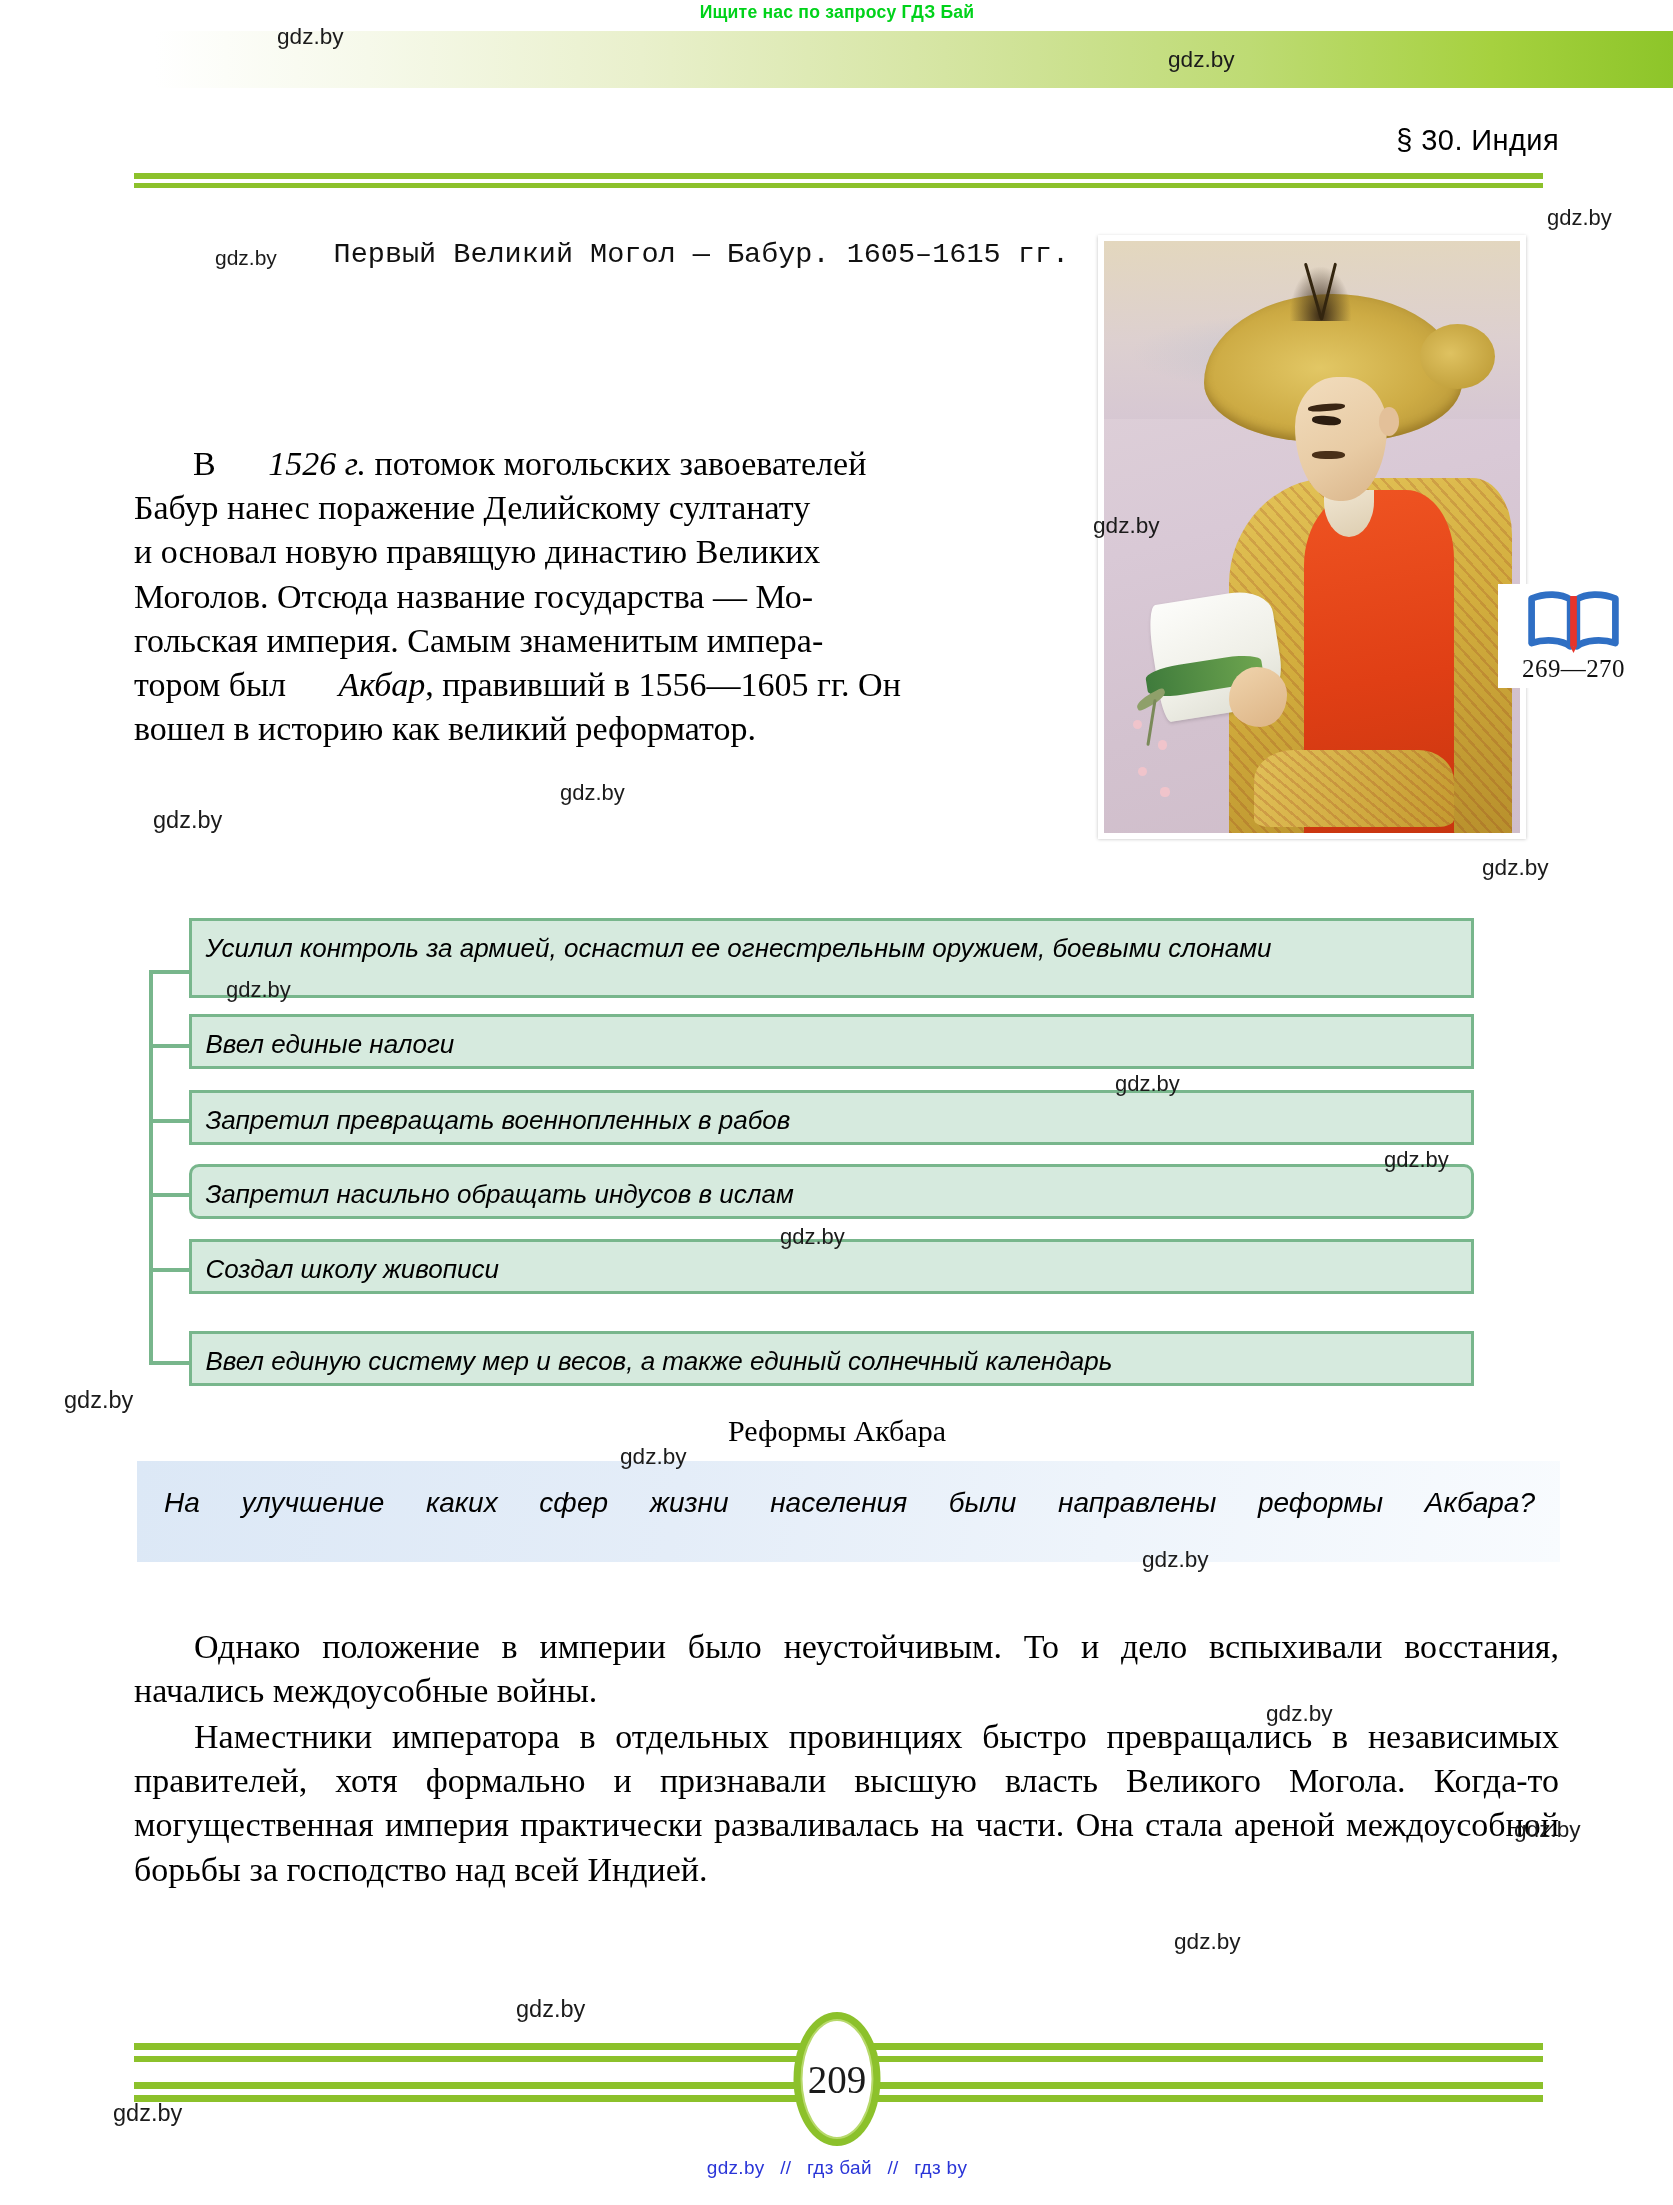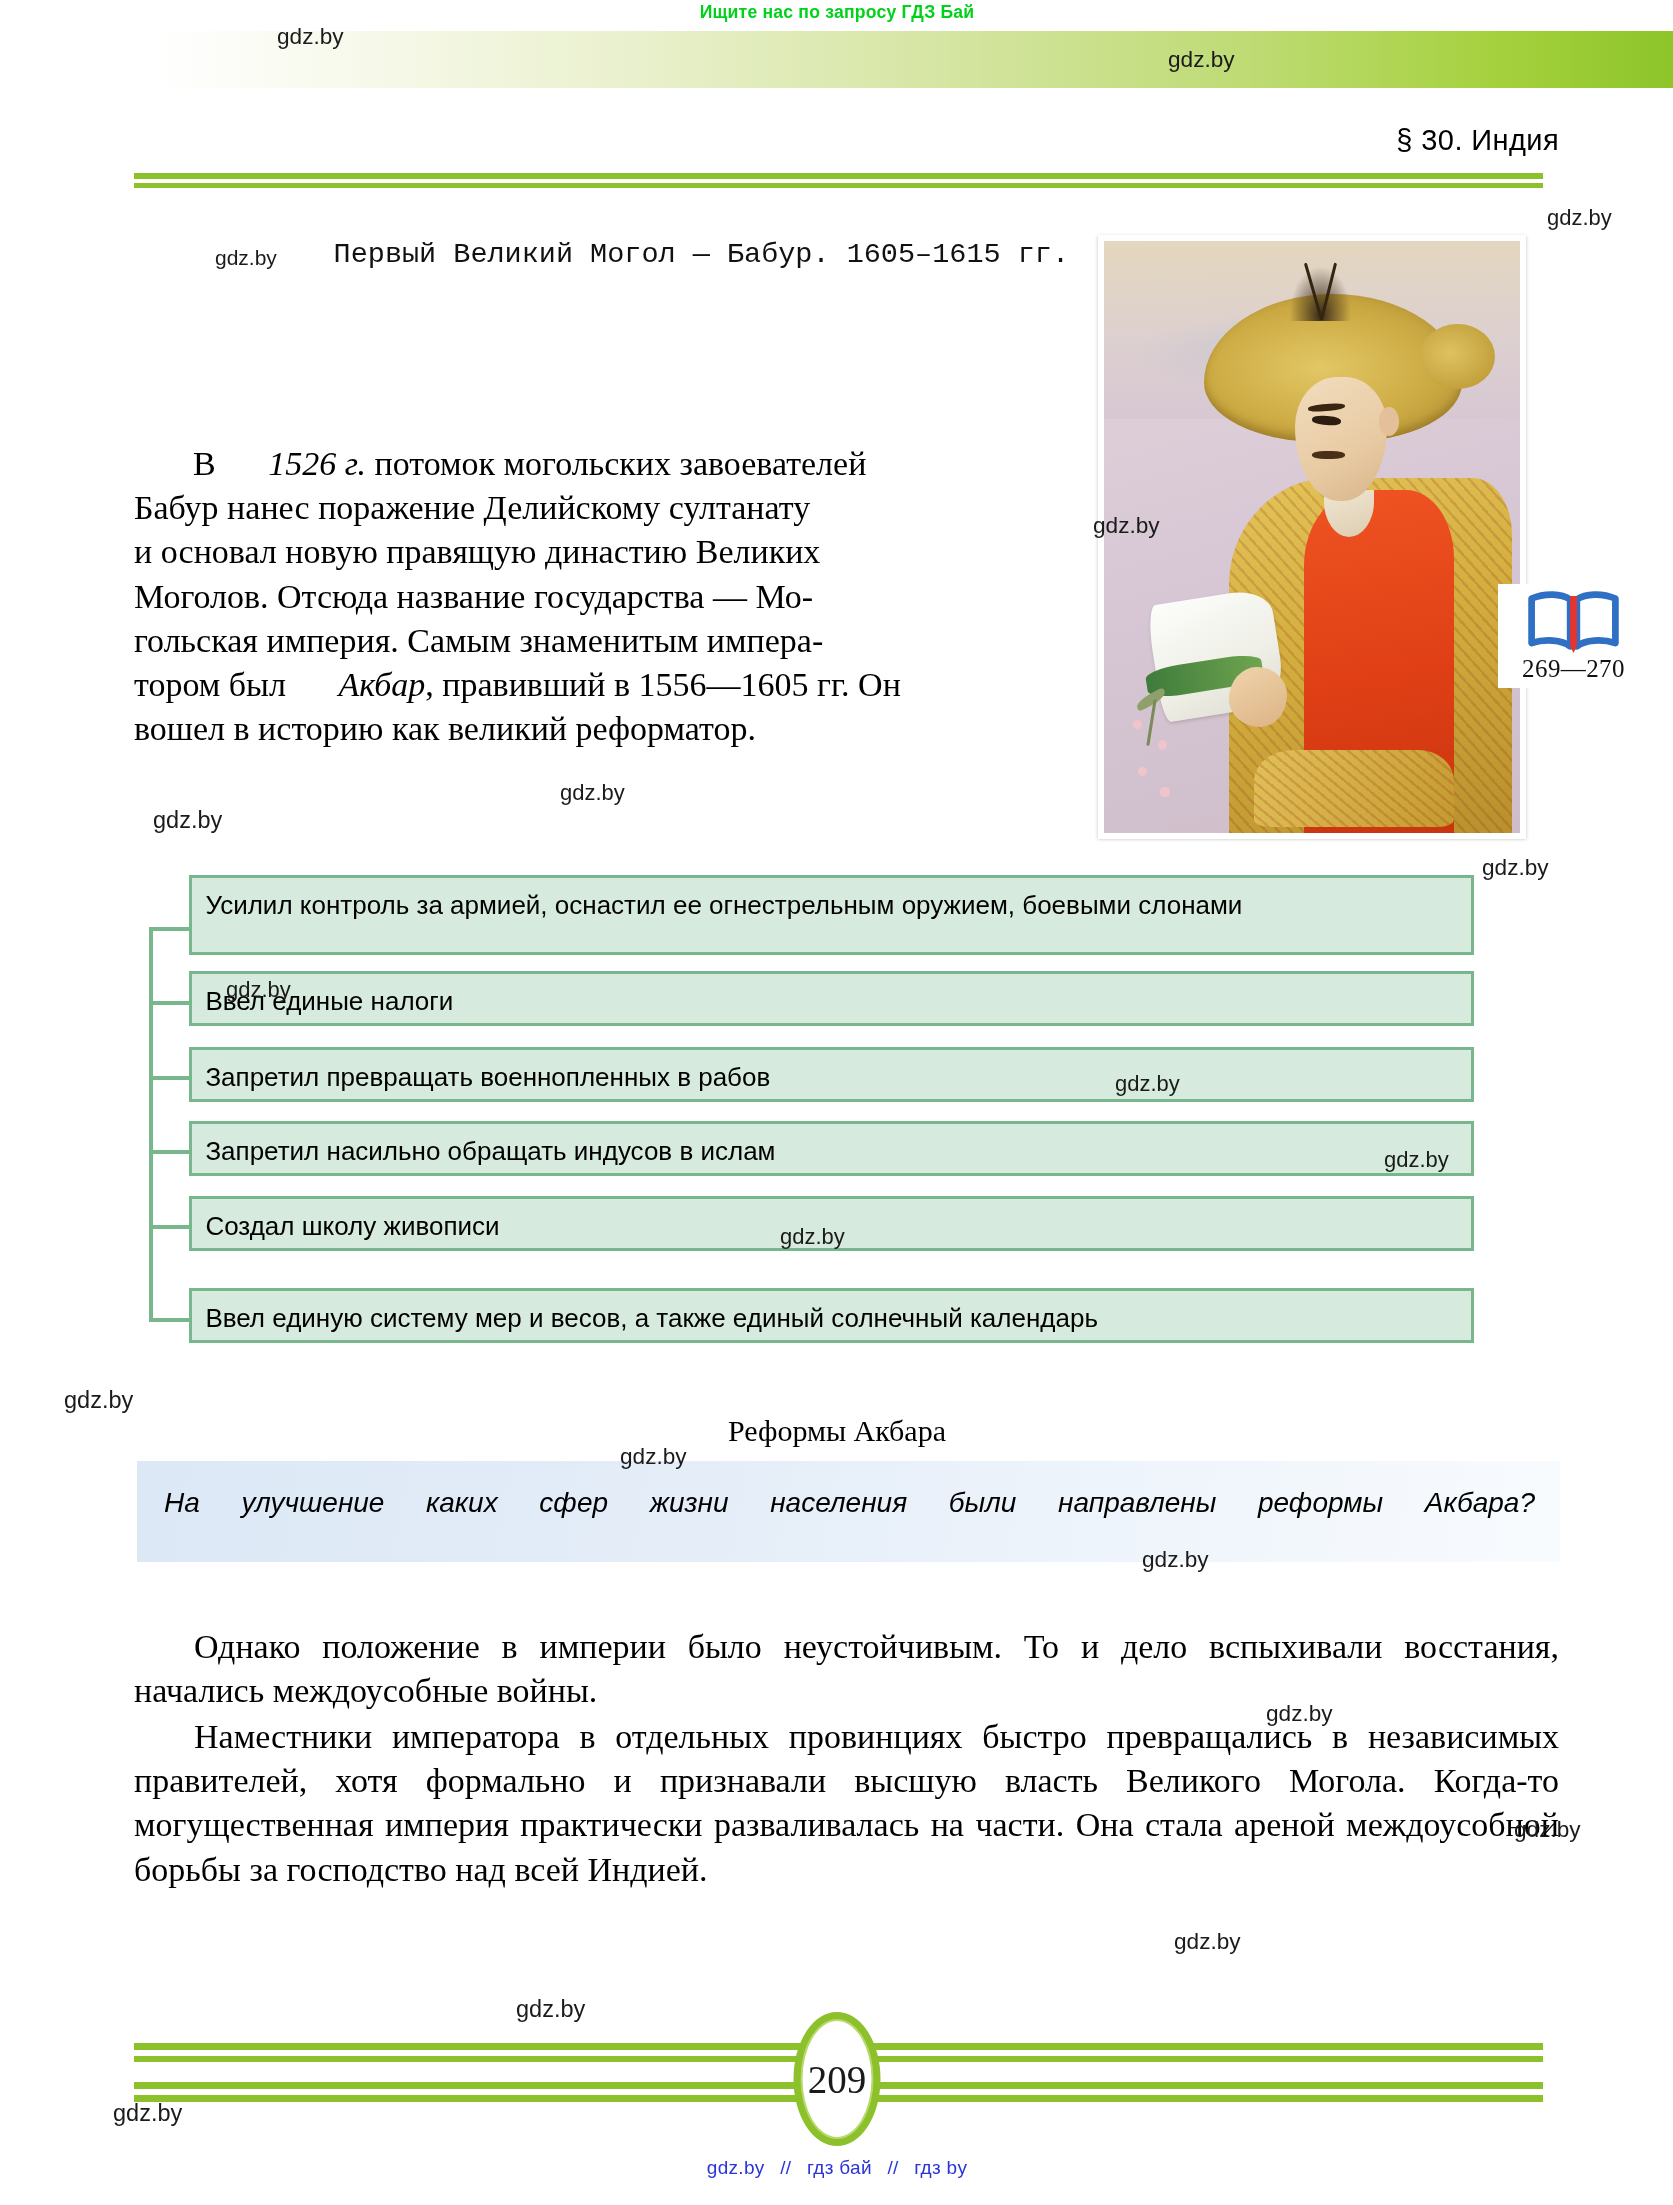--- a/index.html
+++ b/index.html
@@ -269,24 +269,25 @@
     font-size: 25px;
     color: #111;
     letter-spacing: 0.4px;
     white-space: nowrap;
     text-align: center;
   }
 
   
   .reform-diagram {
     position: absolute;
-    top: 875px;
+    top: 918px;
     left: 149px;
     width: 1325px;
     height: 496px;
+    font-style: italic;
   }
   .bracket-spine {
     position: absolute;
     left: 0;
     top: 52px;
     width: 4.2px;
     height: 392px;
     background: #78b68c;
   }
   .bracket-stub {
@@ -486,21 +487,21 @@
   <div class="bracket-stub" style="top:52px;"></div>
   <div class="bracket-stub" style="top:126px;"></div>
   <div class="bracket-stub" style="top:201px;"></div>
   <div class="bracket-stub" style="top:275px;"></div>
   <div class="bracket-stub" style="top:350px;"></div>
   <div class="bracket-stub" style="top:443px;"></div>
 
   <div class="reform-box" style="top:0px;   height:80px;">Усилил контроль за армией, оснастил ее огнестрельным оружием, боевыми слонами</div>
   <div class="reform-box" style="top:96px; height:55px;">Ввел единые налоги</div>
   <div class="reform-box" style="top:172px; height:55px;">Запретил превращать военнопленных в рабов</div>
-  <div class="reform-box" style="top:246px; height:55px;">Запретил насильно обращать индусов в ислам</div>
+  <div class="reform-box" style="top:246px; height:55px;border-radius:10px;">Запретил насильно обращать индусов в ислам</div>
   <div class="reform-box" style="top:321px; height:55px;">Создал школу живописи</div>
   <div class="reform-box" style="top:413px; height:55px;">Ввел единую систему мер и весов, а также единый солнечный календарь</div>
 </div>
 
 <div class="diagram-caption">Реформы Акбара</div>
 
 <div class="question-box">
   <div class="question-text">На улучшение каких сфер жизни населения были направлены реформы Акбара?</div>
 </div>
 

